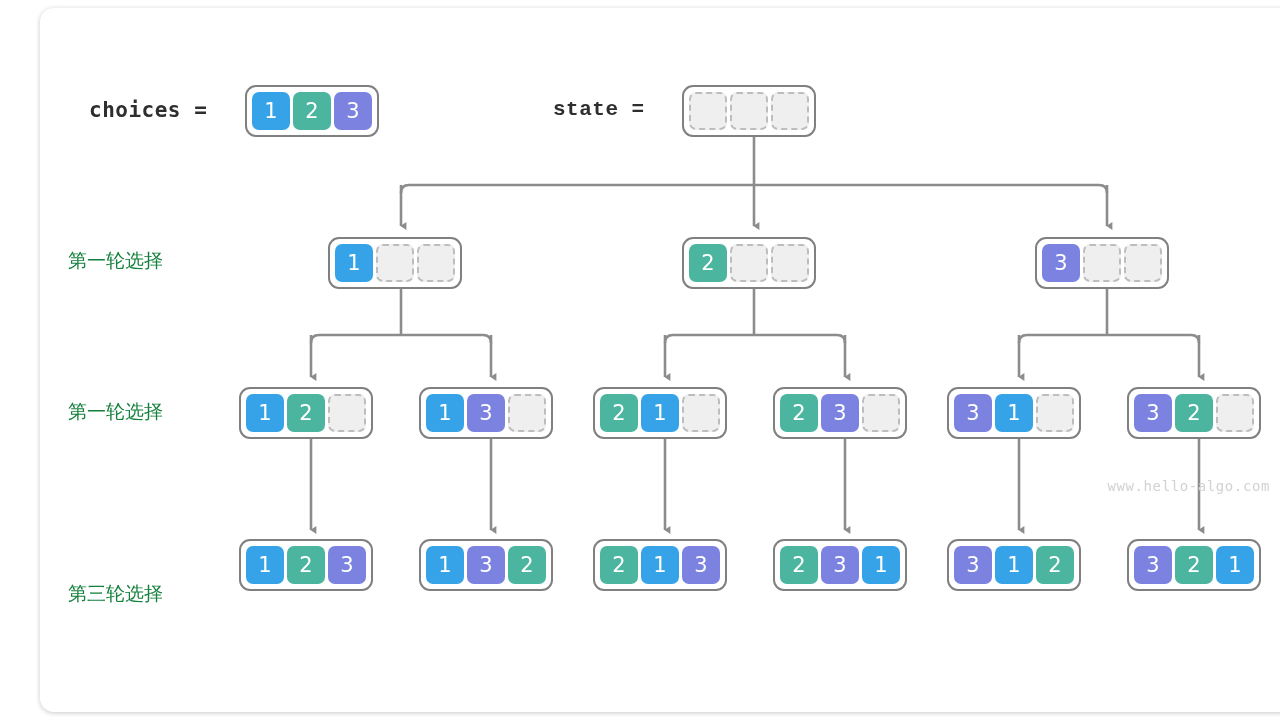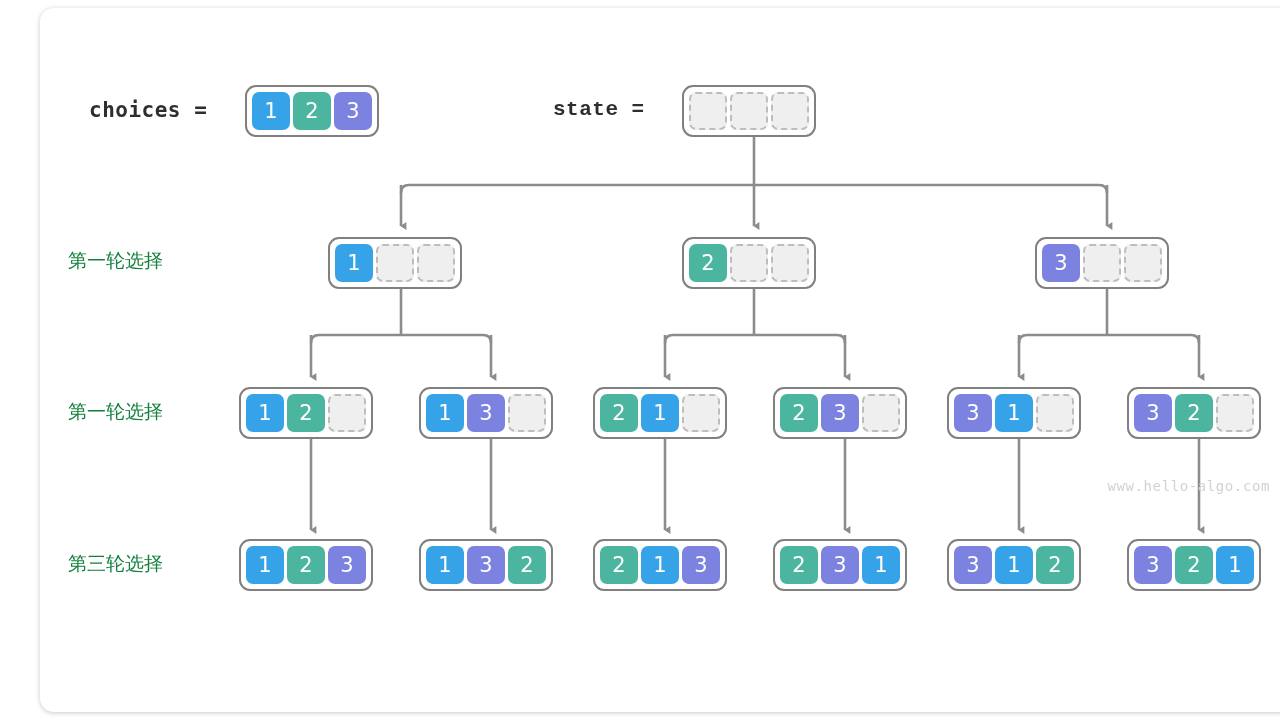--- a/index.html
+++ b/index.html
@@ -142,21 +142,21 @@
       <path d="M1167,439 L1167,530" marker-end="url(#ah)"></path>
     </g>
   </svg>
 
   <div class="var-label" style="left:57px; top:98px;">choices =</div>
 
   <div class="var-label" style="left:521px; top:98px;font-family:Liberation Mono, monospace;">state =</div>
 
   <div class="row-label" style="left:36px; top:248px;">第一轮选择</div>
   <div class="row-label" style="left:36px; top:399px;">第一轮选择</div>
-  <div class="row-label" style="left:36px; top:551px;">第三轮选择</div>
+  <div class="row-label" style="left:36px; top:581px;">第三轮选择</div>
 
   <div class="arr" style="left:213px; top:85px;">
       <div class="cell v1">1</div>
       <div class="cell v2">2</div>
       <div class="cell v3">3</div>
     </div>
 
   <div class="arr" style="left:650px; top:85px;">
       <div class="cell empty"></div>
       <div class="cell empty"></div>

